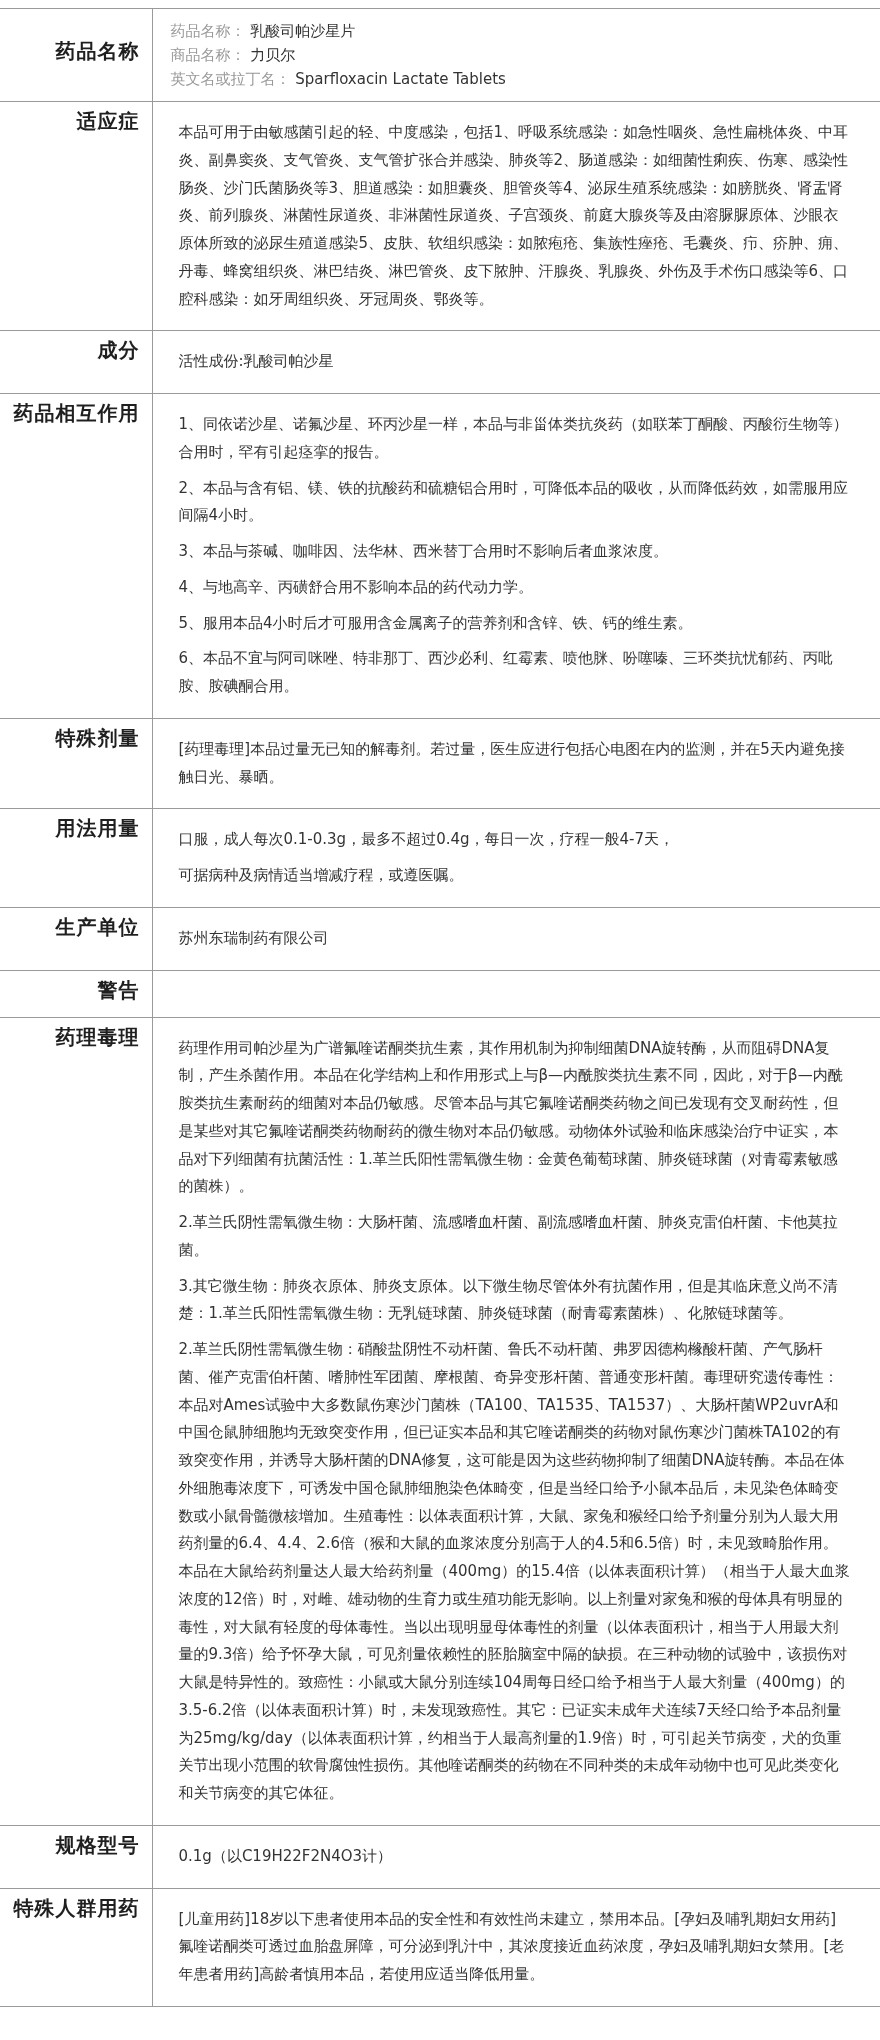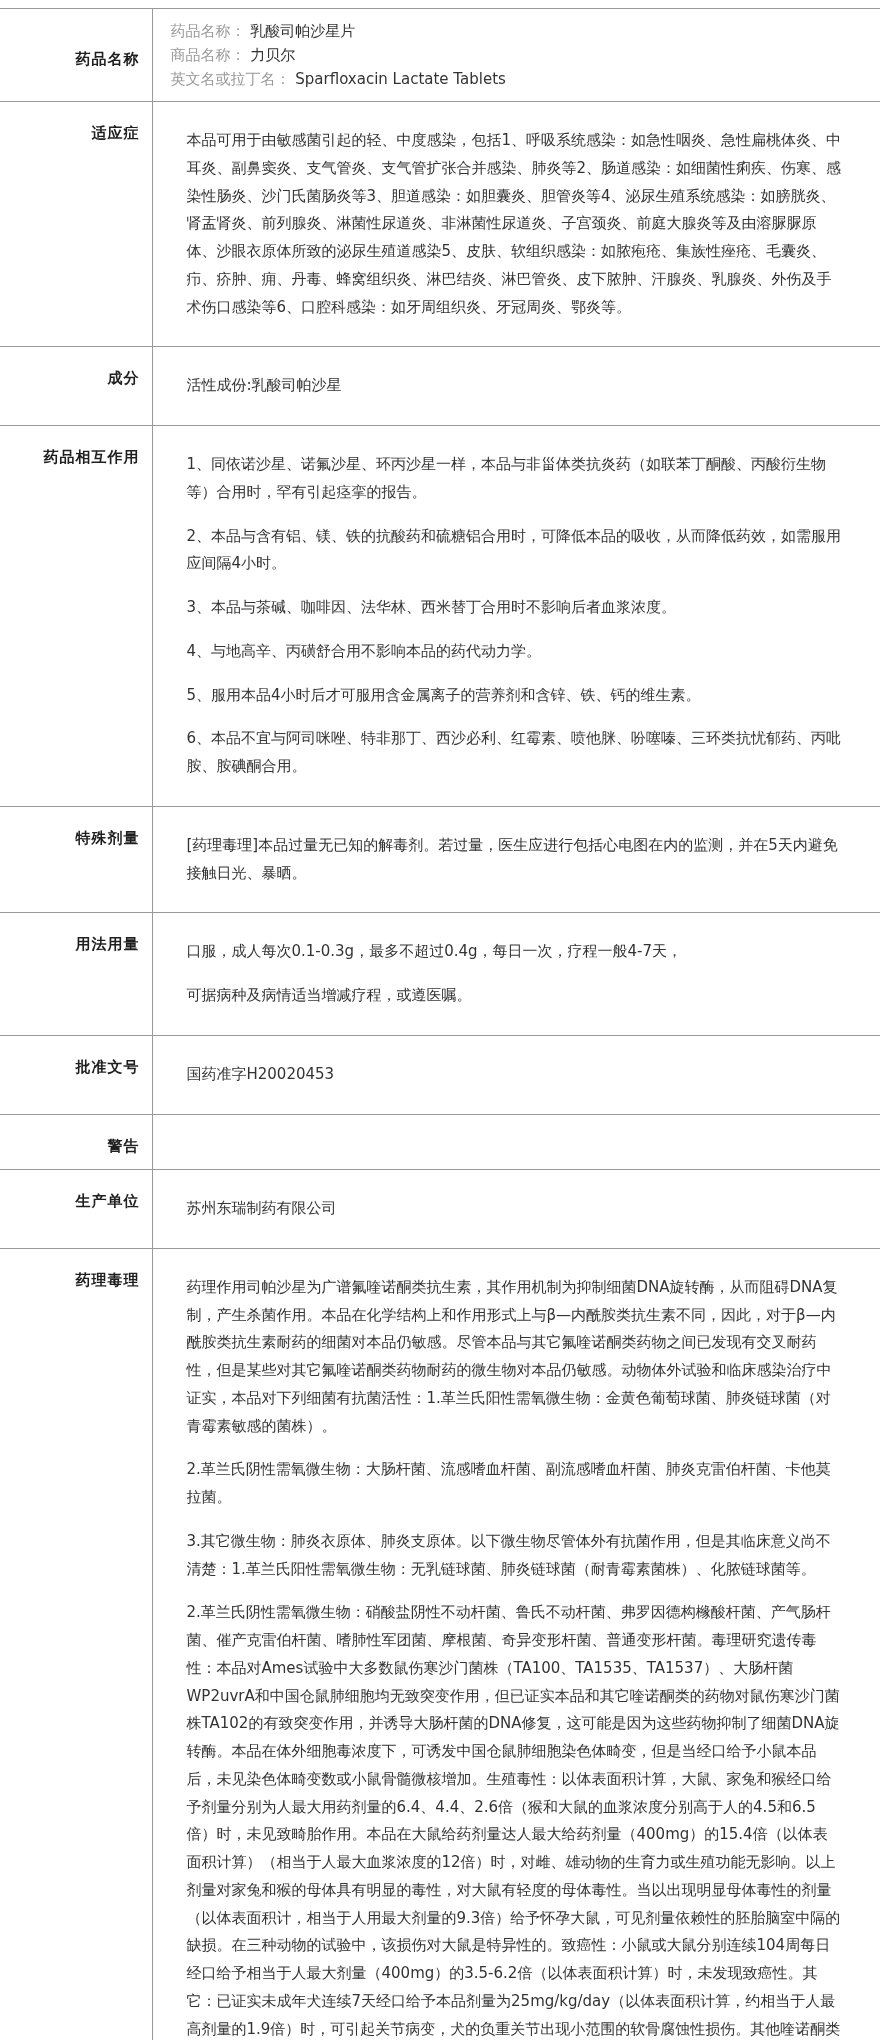--- a/index.html
+++ b/index.html
@@ -28,39 +28,39 @@
   .drug-table tr:first-child th,
   .drug-table tr:first-child td {
     border-top: none;
   }
   .drug-table th {
     width: 152px;
     box-sizing: border-box;
     vertical-align: top;
     text-align: right;
     font-weight: bold;
-    font-size: 15px;
+    font-size: 20px;
     color: #1f1f1f;
     line-height: 1.5;
-    padding: 20px 12px 12px 0;
+    padding: 4px 12px 12px 0;
     border-right: 1px solid #9a9a9a;
     letter-spacing: 1px;
   }
   .drug-table th.v-middle {
     vertical-align: middle;
   }
   .drug-table td {
     vertical-align: top;
     font-size: 15px;
     color: #333333;
     line-height: 1.85;
     padding: 9px 22px 9px 18px;
   }
   .drug-table td .para {
-    margin: 16px;
+    margin: 8px;
   }
   .drug-table td.name-row {
     line-height: 1.6;
     padding-top: 10px;
     padding-bottom: 10px;
   }
   .muted {
     color: #999999;
   }
   .name-line {
@@ -111,34 +111,28 @@
           </td>
         </tr>
         <tr>
           <th>用法用量</th>
           <td>
             <div class="para">口服，成人每次0.1-0.3g，最多不超过0.4g，每日一次，疗程一般4-7天，</div>
             <div class="para">可据病种及病情适当增减疗程，或遵医嘱。</div>
           </td>
         </tr>
         <tr>
-          <th>批准文号</th>
+          <th>生产单位</th>
           <td>
-            <div class="para">国药准字H20020453</div>
+            <div class="para">苏州东瑞制药有限公司</div>
           </td>
         </tr>
         <tr>
           <th>警告</th>
           <td></td>
-        </tr>
-        <tr>
-          <th>生产单位</th>
-          <td>
-            <div class="para">苏州东瑞制药有限公司</div>
-          </td>
         </tr>
         <tr>
           <th>药理毒理</th>
           <td>
             <div class="para">药理作用司帕沙星为广谱氟喹诺酮类抗生素，其作用机制为抑制细菌DNA旋转酶，从而阻碍DNA复制，产生杀菌作用。本品在化学结构上和作用形式上与β—内酰胺类抗生素不同，因此，对于β—内酰胺类抗生素耐药的细菌对本品仍敏感。尽管本品与其它氟喹诺酮类药物之间已发现有交叉耐药性，但是某些对其它氟喹诺酮类药物耐药的微生物对本品仍敏感。动物体外试验和临床感染治疗中证实，本品对下列细菌有抗菌活性：1.革兰氏阳性需氧微生物：金黄色葡萄球菌、肺炎链球菌（对青霉素敏感的菌株）。</div>
             <div class="para">2.革兰氏阴性需氧微生物：大肠杆菌、流感嗜血杆菌、副流感嗜血杆菌、肺炎克雷伯杆菌、卡他莫拉菌。</div>
             <div class="para">3.其它微生物：肺炎衣原体、肺炎支原体。以下微生物尽管体外有抗菌作用，但是其临床意义尚不清楚：1.革兰氏阳性需氧微生物：无乳链球菌、肺炎链球菌（耐青霉素菌株）、化脓链球菌等。</div>
             <div class="para">2.革兰氏阴性需氧微生物：硝酸盐阴性不动杆菌、鲁氏不动杆菌、弗罗因德构橼酸杆菌、产气肠杆菌、催产克雷伯杆菌、嗜肺性军团菌、摩根菌、奇异变形杆菌、普通变形杆菌。毒理研究遗传毒性：本品对Ames试验中大多数鼠伤寒沙门菌株（TA100、TA1535、TA1537）、大肠杆菌WP2uvrA和中国仓鼠肺细胞均无致突变作用，但已证实本品和其它喹诺酮类的药物对鼠伤寒沙门菌株TA102的有致突变作用，并诱导大肠杆菌的DNA修复，这可能是因为这些药物抑制了细菌DNA旋转酶。本品在体外细胞毒浓度下，可诱发中国仓鼠肺细胞染色体畸变，但是当经口给予小鼠本品后，未见染色体畸变数或小鼠骨髓微核增加。生殖毒性：以体表面积计算，大鼠、家兔和猴经口给予剂量分别为人最大用药剂量的6.4、4.4、2.6倍（猴和大鼠的血浆浓度分别高于人的4.5和6.5倍）时，未见致畸胎作用。本品在大鼠给药剂量达人最大给药剂量（400mg）的15.4倍（以体表面积计算）（相当于人最大血浆浓度的12倍）时，对雌、雄动物的生育力或生殖功能无影响。以上剂量对家兔和猴的母体具有明显的毒性，对大鼠有轻度的母体毒性。当以出现明显母体毒性的剂量（以体表面积计，相当于人用最大剂量的9.3倍）给予怀孕大鼠，可见剂量依赖性的胚胎脑室中隔的缺损。在三种动物的试验中，该损伤对大鼠是特异性的。致癌性：小鼠或大鼠分别连续104周每日经口给予相当于人最大剂量（400mg）的3.5-6.2倍（以体表面积计算）时，未发现致癌性。其它：已证实未成年犬连续7天经口给予本品剂量为25mg/kg/day（以体表面积计算，约相当于人最高剂量的1.9倍）时，可引起关节病变，犬的负重关节出现小范围的软骨腐蚀性损伤。其他喹诺酮类的药物在不同种类的未成年动物中也可见此类变化和关节病变的其它体征。</div>
           </td>
         </tr>

